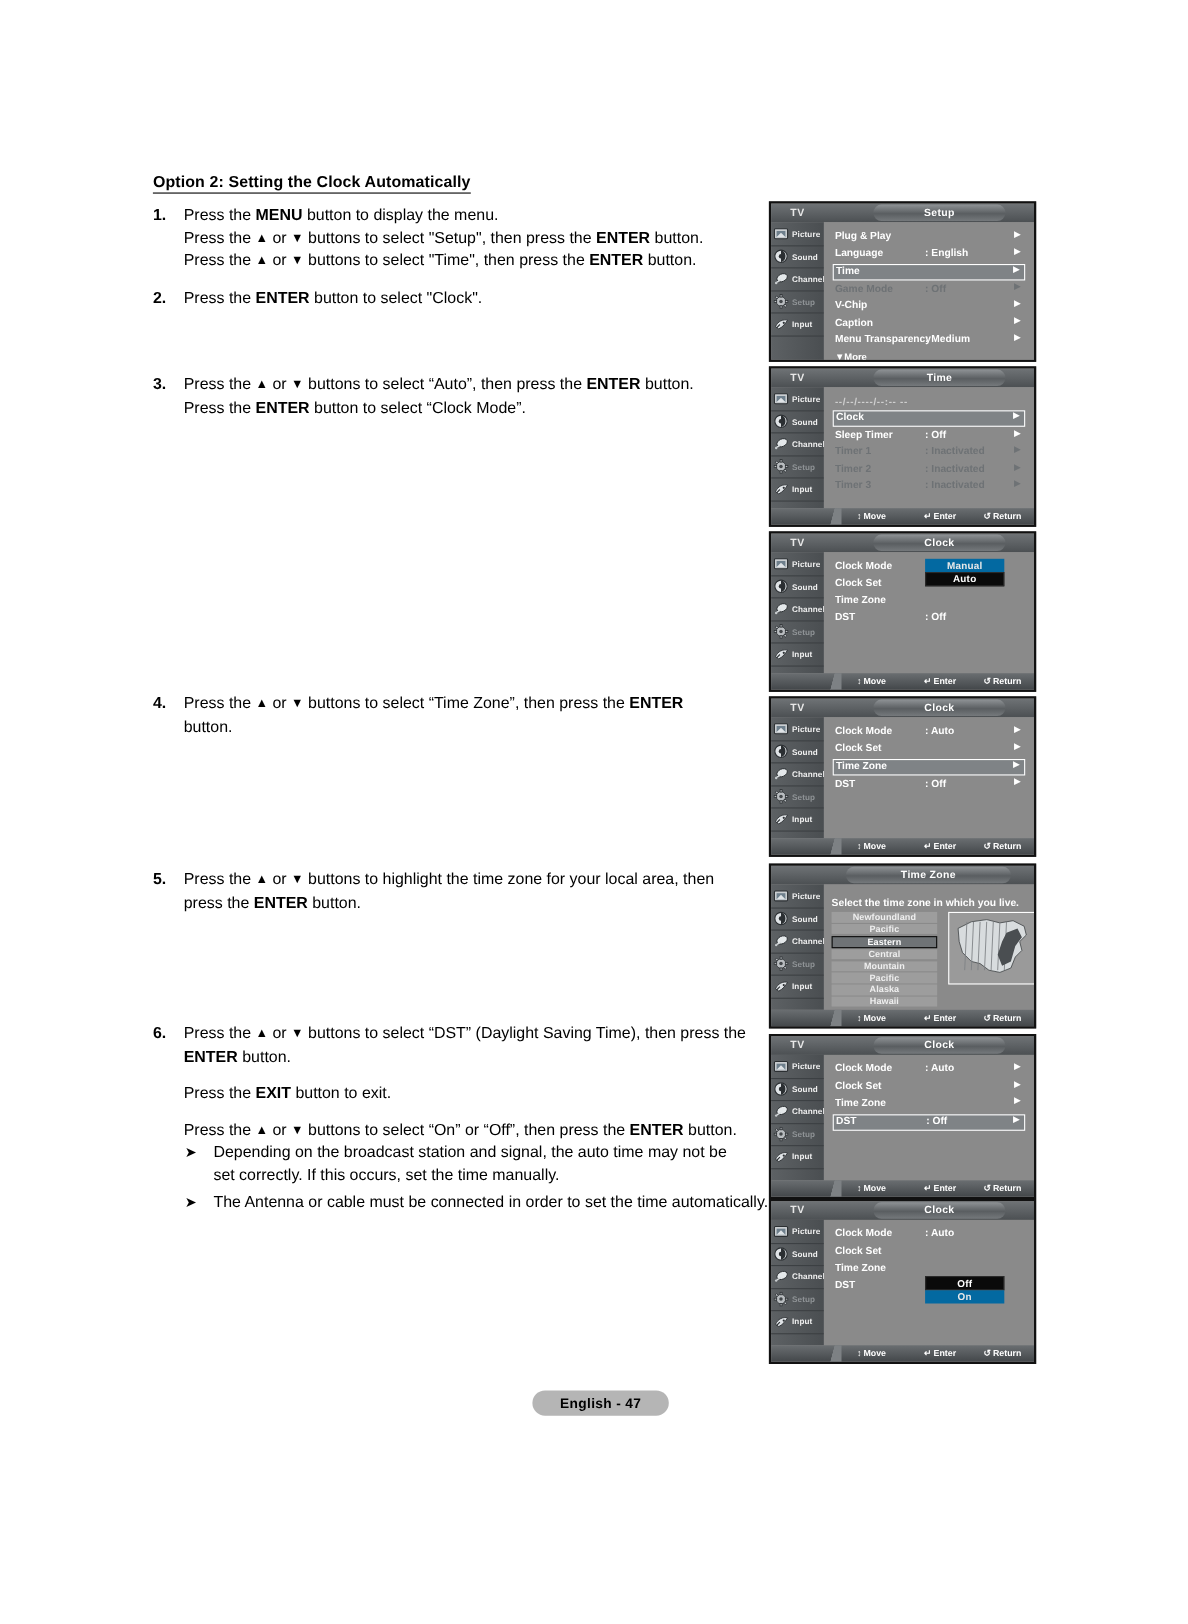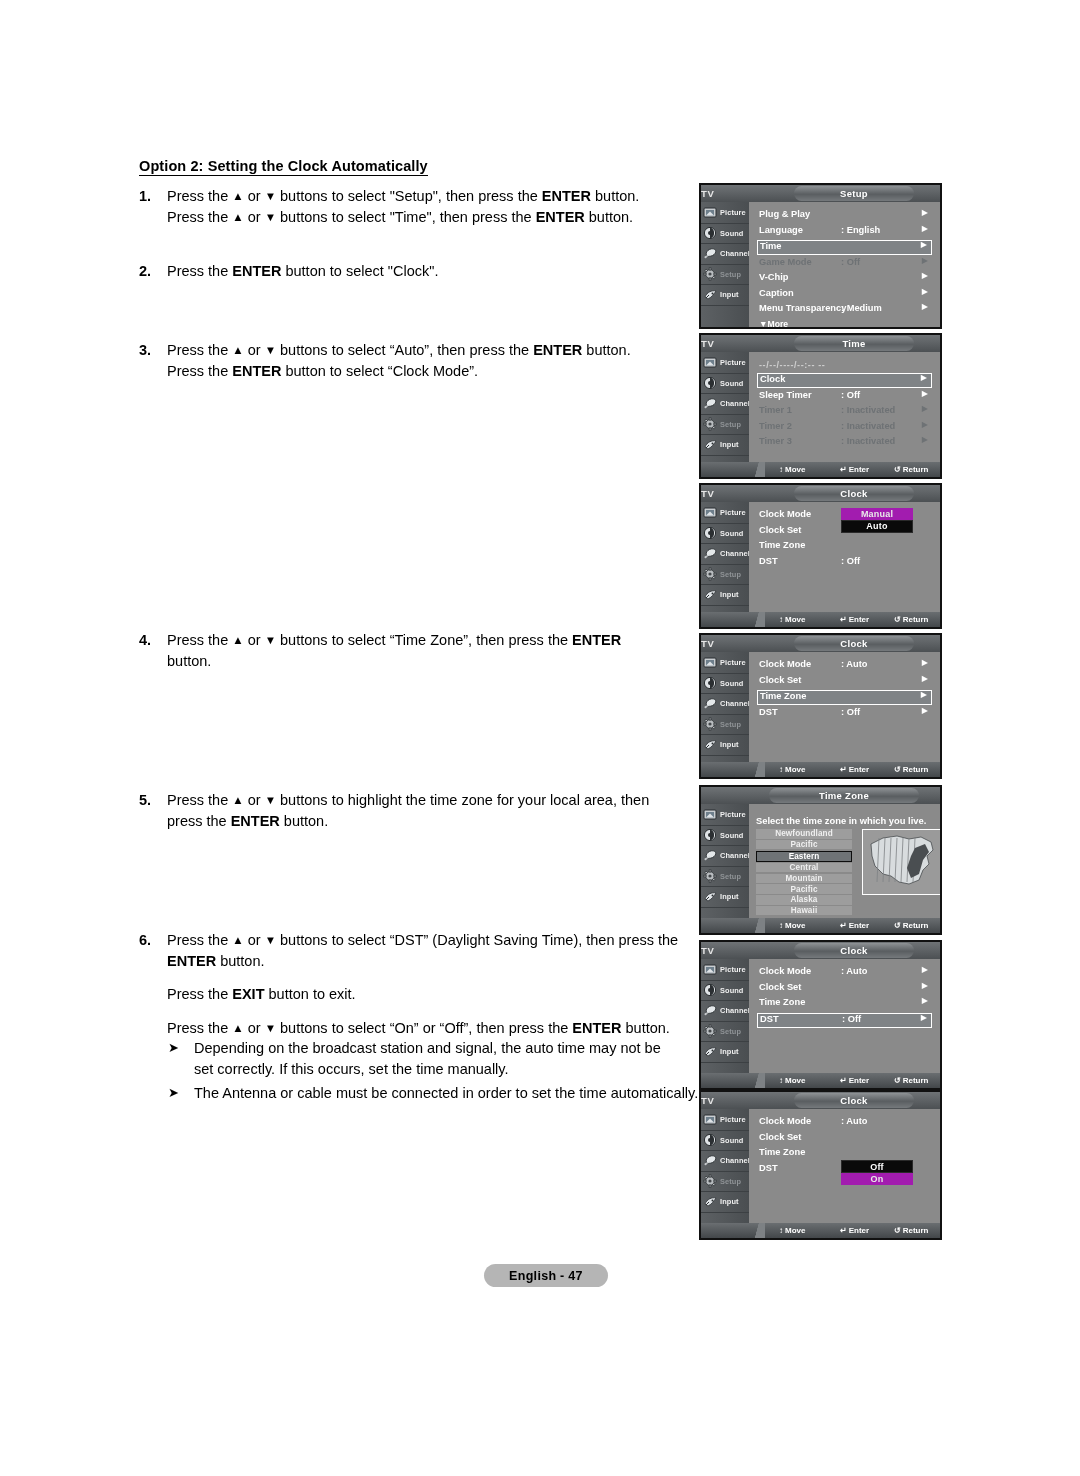--- a/index.html
+++ b/index.html
@@ -58,21 +58,21 @@
   }
   .osd-inner { position:absolute; inset:0; display:flex; flex-direction:column; }
 
   
   .osd-top {
     height:17px; flex:0 0 17px;
     background:linear-gradient(#6f7376,#4c5053);
     display:flex; align-items:center; position:relative;
   }
   .osd-top .tv {
-    width:48px; 
+    width:48px; text-align:center;
     font-size:9.5px; font-weight:bold; color:#e8e8e8;
     letter-spacing:.6px;
   }
   .osd-top .titlepill {
     position:absolute; left:93px; top:1px;
     width:120px; height:15px;
     border-radius:8px;
     background:linear-gradient(#8e9295,#5a5e61 55%,#75797c);
     display:flex; align-items:center; justify-content:center;
     font-size:9.5px; font-weight:bold; color:#ffffff;
@@ -128,21 +128,21 @@
     font-size:9px; font-weight:bold; color:#cfcfcf;
     margin:1px 8px 3px 10px; letter-spacing:.6px;
   }
 
   
   .dd { position:absolute; z-index:5; width:72px; }
   .dd .opt {
     height:11.5px; display:flex; align-items:center; justify-content:center;
     font-size:9px; font-weight:bold; letter-spacing:.2px;
   }
-  .dd .opt.unsel { background:#a21caf; color:#e9e9e9; }
+  .dd .opt.unsel { background:#0369a1; color:#e9e9e9; }
   .dd .opt.sel { background:#0a0a0a; color:#ffffff; border:1.3px solid #2a2a2a; height:13px; }
 
   
   .osd-bot {
     height:15px; flex:0 0 15px;
     background:linear-gradient(#6a6e71,#43474a);
     display:flex; align-items:center;
     position:relative;
   }
   .osd-bot .spacer { width:48px; flex:0 0 48px; }
@@ -184,20 +184,21 @@
 </head>
 <body>
 
 <div class="page">
 
   <div class="heading">Option 2: Setting the Clock Automatically</div>
 
   <div class="step" style="left:139px; top:186px; width:545px;">
     <div class="num">1.</div>
     <div class="body">
+      <p>Press the <b class="k">MENU</b> button to display the menu.</p>
       <p>Press the <span class="arrglyph">▲</span> or <span class="arrglyph">▼</span> buttons to select "Setup", then press the <b class="k">ENTER</b> button.</p>
       <p>Press the <span class="arrglyph">▲</span> or <span class="arrglyph">▼</span> buttons to select "Time", then press the <b class="k">ENTER</b> button.</p>
     </div>
   </div>
 
   <div class="step" style="left:139px; top:261px; width:545px;">
     <div class="num">2.</div>
     <div class="body">
       <p>Press the <b class="k">ENTER</b> button to select "Clock".</p>
     </div>

